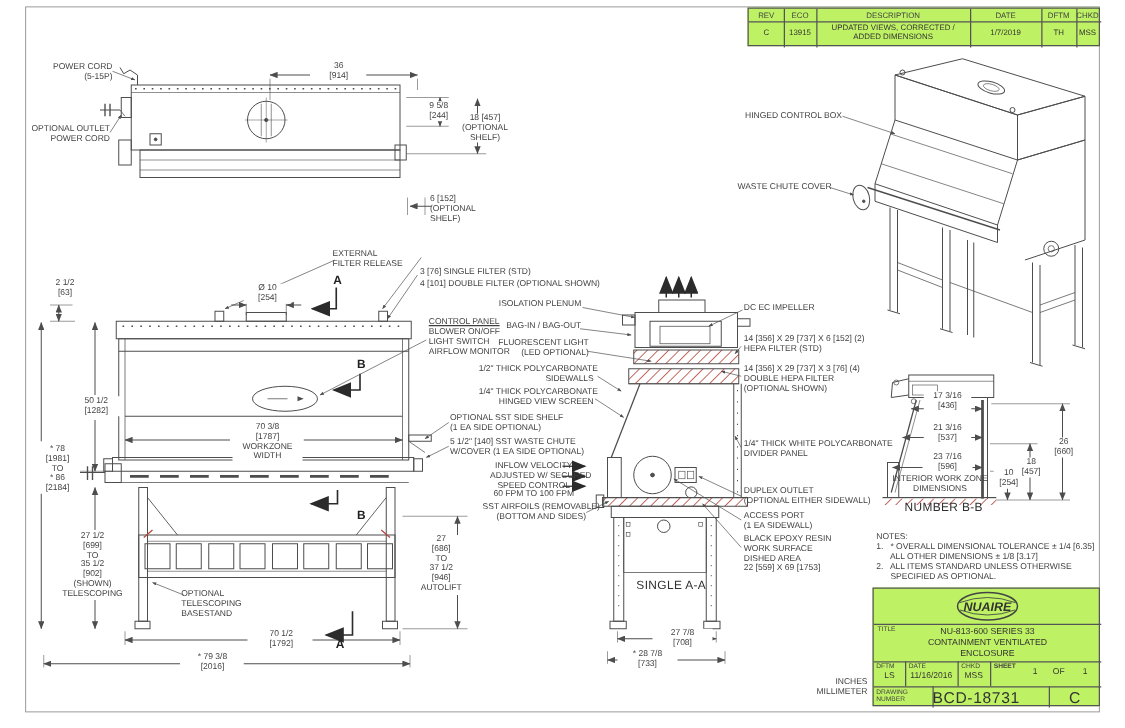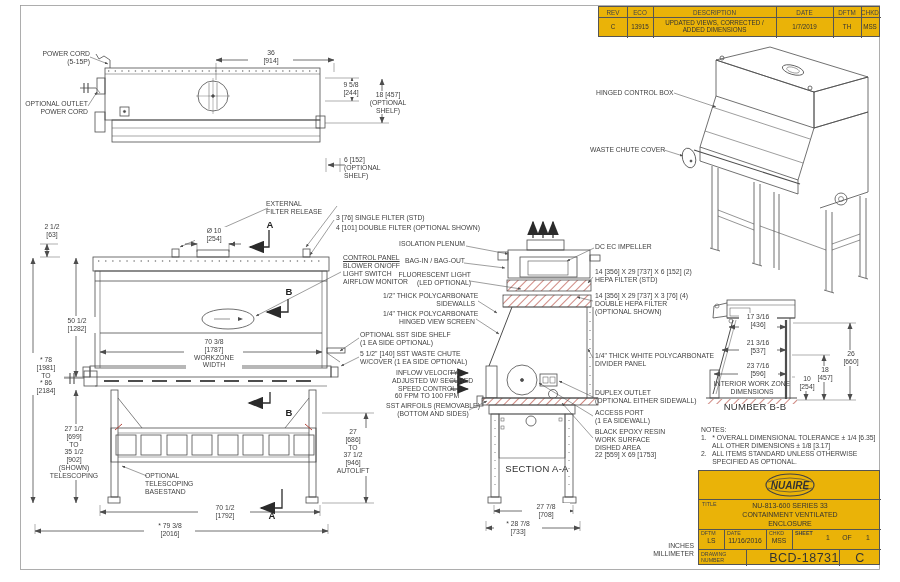--- a/index.html
+++ b/index.html
@@ -5,21 +5,21 @@
   html,body{margin:0;padding:0;background:#fff}
   #sheet{position:relative;width:900px;height:582px;background:#fff;overflow:hidden;
          font-family:"Liberation Sans",sans-serif;color:#3f3f3f}
   #linework{position:absolute;left:0;top:0}
   .lbl{position:absolute;font-size:6.8px;line-height:1.15;color:#3f3f3f;white-space:pre}
   .c{text-align:center}.r{text-align:right}
   .bg{background:#fff;padding:0 1px}
   .u{text-decoration:underline}
   .sec{font-size:9.5px;letter-spacing:.3px;color:#2f2f2f}
   .mk{font-size:9.5px;font-weight:700;color:#1f1f1f}
-  .tbl{position:absolute;border:1px solid #555;box-sizing:border-box;background:#eab308}
+  .tbl{position:absolute;border:1px solid #555;box-sizing:border-box;background:#bef264}
   .vline{position:absolute;width:1px;background:#555}
   .hline{position:absolute;height:1px;background:#555}
   .tb-lab{position:absolute;font-size:5.3px;color:#444}
   .tb-val{position:absolute;font-size:6.8px;color:#333;white-space:pre}
   .rt-h{position:absolute;font-size:6.3px;color:#444;text-align:center}
   .rt-v{position:absolute;font-size:6.3px;color:#333;text-align:center;white-space:pre}
   .big{font-size:12.5px;letter-spacing:.5px}
   .ttl{font-size:7px;line-height:1.25}
 </style>
 </head>
@@ -388,21 +388,21 @@
 <div class="lbl" style="left:595px;top:352px;width:122px">1/4" THICK WHITE POLYCARBONATE
 DIVIDER PANEL</div>
 <div class="lbl" style="left:595px;top:389px;width:106px">DUPLEX OUTLET
 (OPTIONAL EITHER SIDEWALL)</div>
 <div class="lbl" style="left:595px;top:409px;width:80px">ACCESS PORT
 (1 EA SIDEWALL)</div>
 <div class="lbl" style="left:595px;top:428px;width:90px">BLACK EPOXY RESIN
 WORK SURFACE
 DISHED AREA
 22 [559] X 69 [1753]</div>
-<div class="lbl c sec" style="left:493px;top:464px;width:88px">SECTION A-A</div>
+<div class="lbl c sec" style="left:493px;top:464px;width:88px">SINGLE A-A</div>
 <div class="lbl c bg" style="left:522px;top:503px;width:46px">27 7/8
 [708]</div>
 <div class="lbl c bg" style="left:494px;top:520px;width:46px">* 28 7/8
 [733]</div>
 
 <div class="lbl c bg" style="left:739px;top:313px;width:36px">17 3/16
 [436]</div>
 <div class="lbl c bg" style="left:739px;top:339px;width:36px">21 3/16
 [537]</div>
 <div class="lbl c bg" style="left:738px;top:362px;width:38px">23 7/16
@@ -471,17 +471,17 @@
   <div class="tb-lab" style="left:70px;top:59px">CHKD</div>
   <div class="tb-val c" style="left:67px;top:66px;width:26px;text-align:center">MSS</div>
   <div class="tb-lab" style="left:96px;top:59px;font-weight:bold">SHEET</div>
   <div class="tb-val" style="left:122px;top:63px;width:14px;text-align:center">1</div>
   <div class="tb-val" style="left:140px;top:63px;width:16px;text-align:center">OF</div>
   <div class="tb-val" style="left:162px;top:63px;width:14px;text-align:center">1</div>
   <div class="vline" style="left:47px;top:78px;height:17px"></div>
   <div class="vline" style="left:140px;top:78px;height:17px"></div>
   <div class="tb-lab" style="left:2px;top:80px;white-space:pre">DRAWING
 NUMBER</div>
-  <div class="tb-val big" style="left:47px;top:80px;width:93px;text-align:right">BCD-18731</div>
+  <div class="tb-val big" style="left:47px;top:80px;width:93px;text-align:left">BCD-18731</div>
   <div class="tb-val big" style="left:140px;top:80px;width:42px;text-align:center">C</div>
 </div>
 
 </div>
 
 </body></html>

